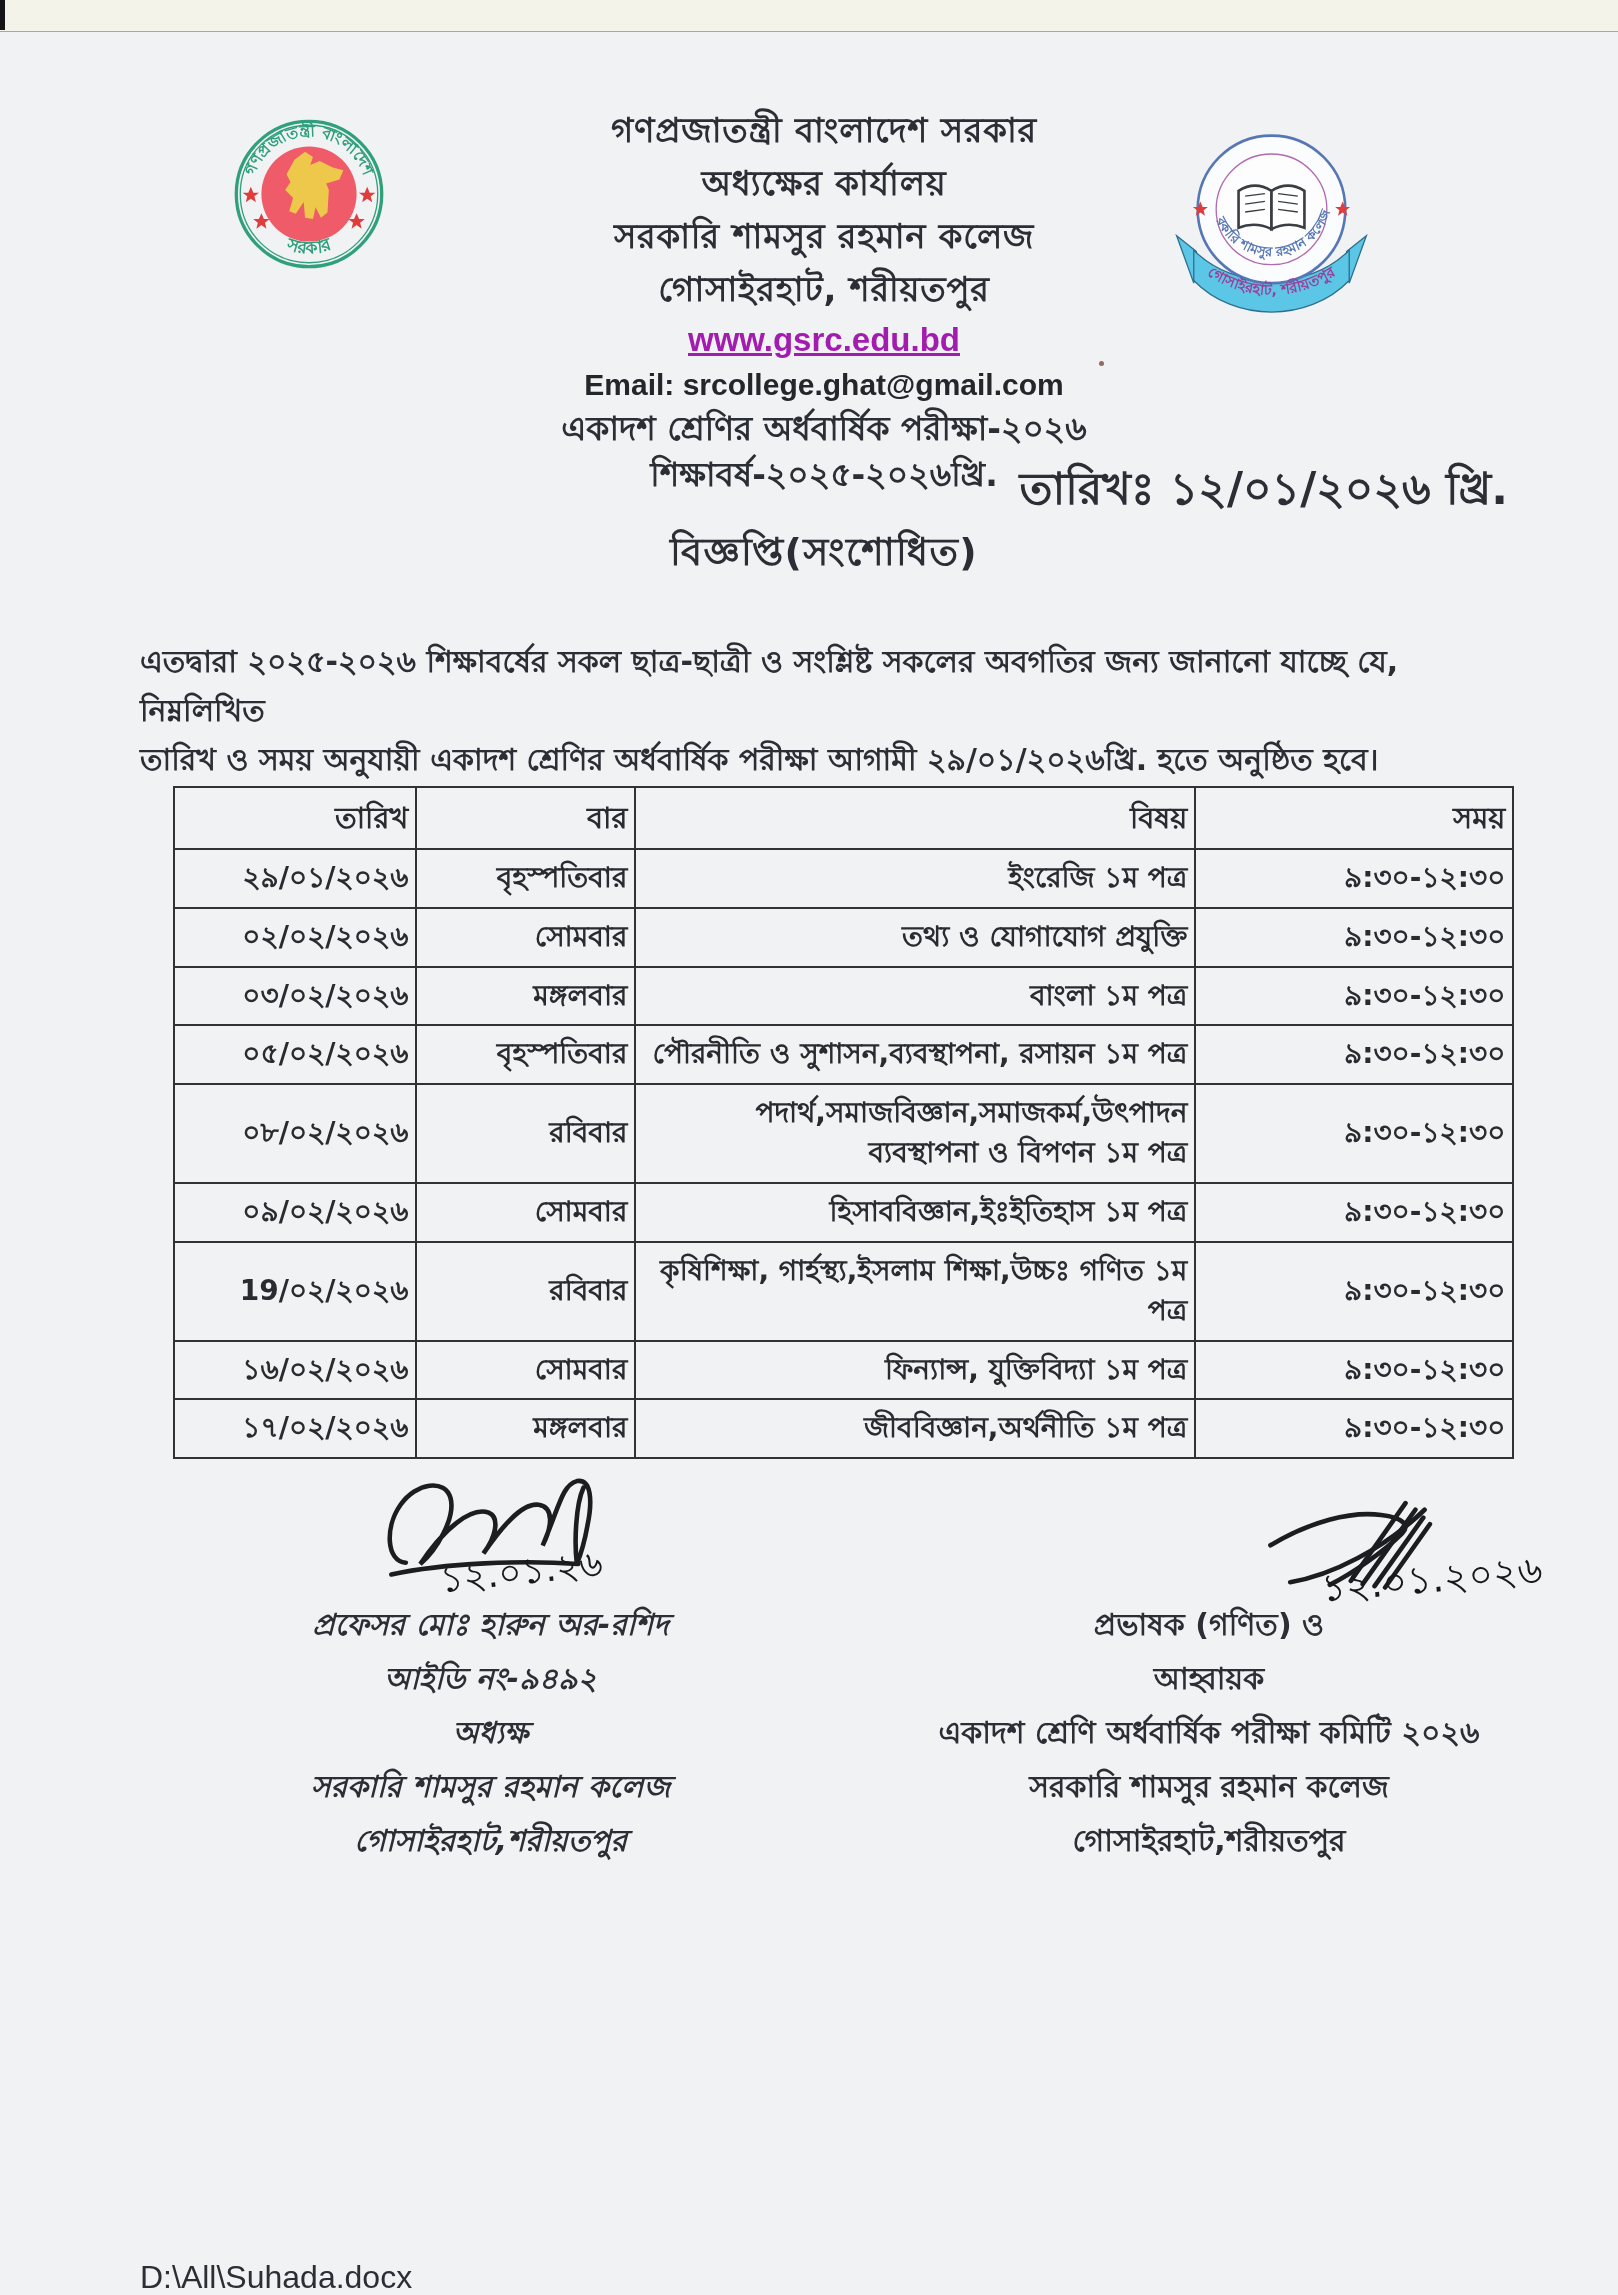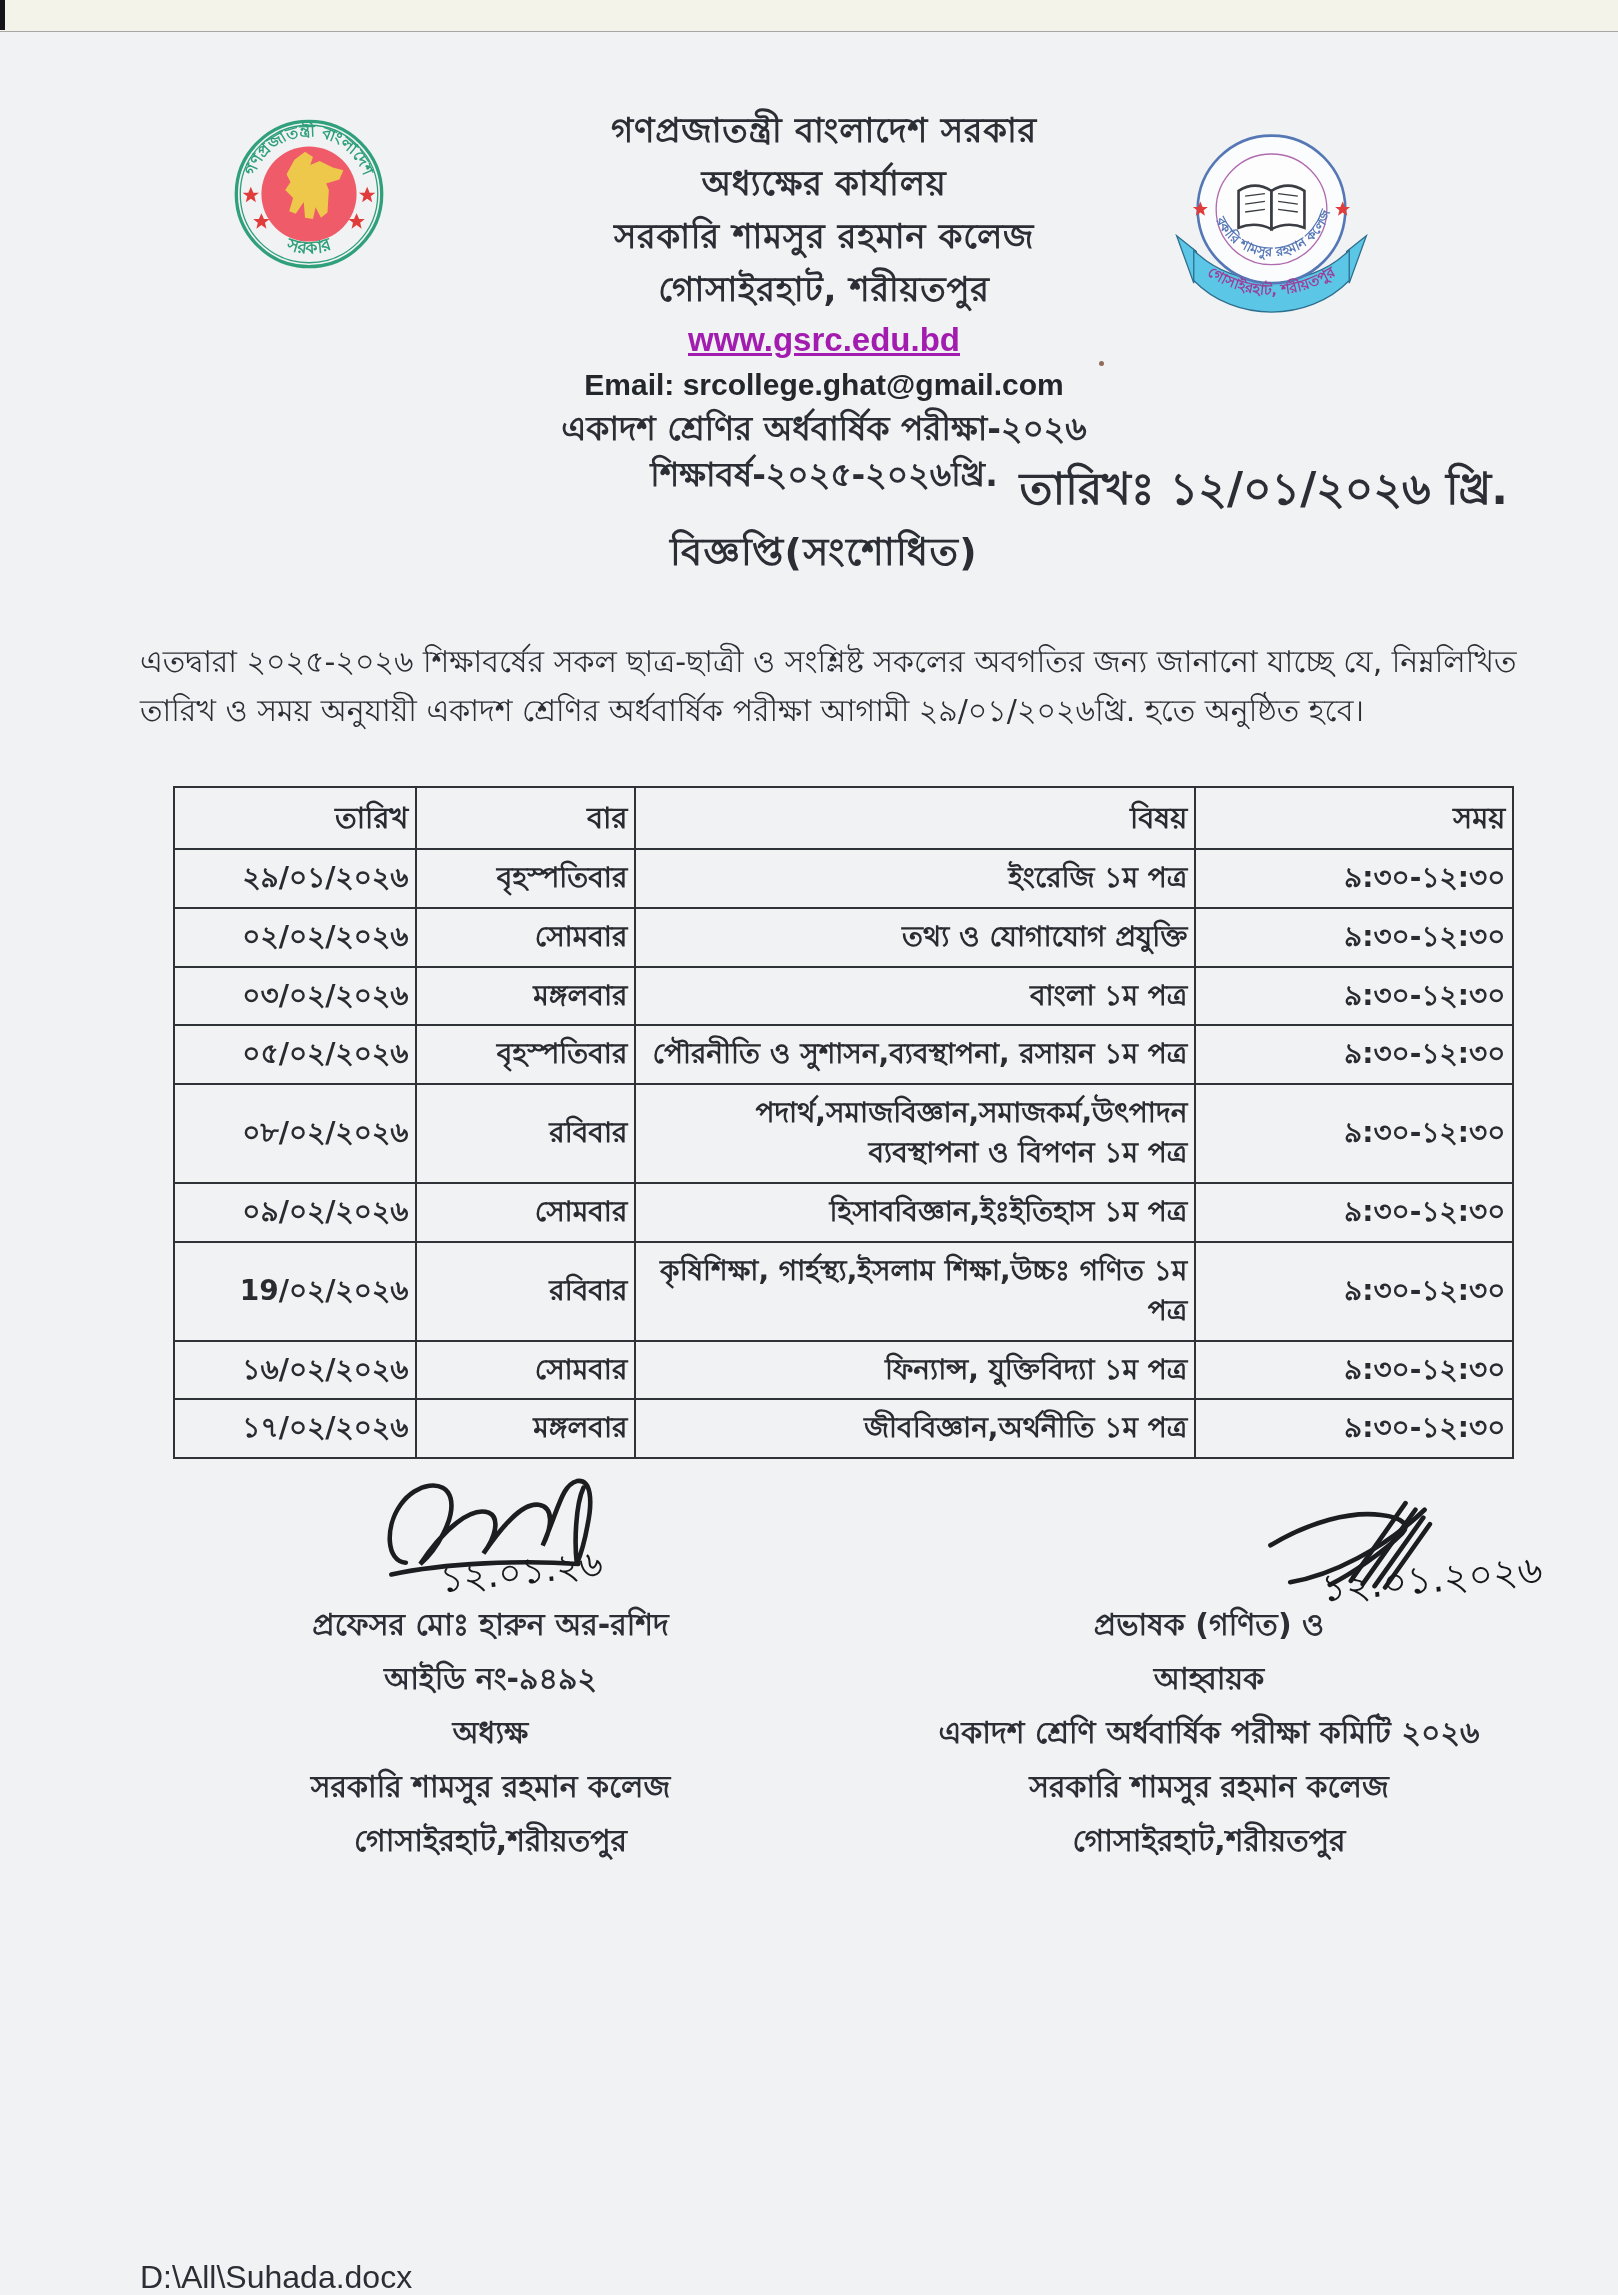--- a/index.html
+++ b/index.html
@@ -21,21 +21,21 @@
   
   .hdr{left:0;top:104px;width:1619px;transform:translateX(14.5px);}
   .hdr-line{line-height:53px;font-size:34px;font-weight:600;letter-spacing:0.7px;}
   .hdr-web{line-height:47px;font-size:33px;font-weight:700;}
   .hdr-web a{color:#a21caf;text-decoration:underline;}
   .hdr-email{line-height:43px;font-size:30px;font-weight:700;color:#23262b;}
   .hdr-exam{line-height:46px;font-size:33px;font-weight:600;}
   .date-line{right:111px;top:456px;font-size:44px;font-weight:600;margin-left:28px;}
   .notice-title{left:0;top:522px;width:1619px;transform:translateX(14.5px);font-size:38px;font-weight:700;letter-spacing:1.3px;}
 
-  .para{left:140px;top:637px;width:1383px;font-size:30px;line-height:49px;font-weight:400;}
+  .para{left:140px;top:637px;width:1383px;font-size:30px;line-height:49px;font-weight:700;}
 
   
   table.sched{
     position:absolute;left:173px;top:786px;width:1339px;
     border-collapse:collapse;table-layout:fixed;
     font-size:28px;font-weight:600;color:#282b30;
     font-family:"DejaVu Sans", sans-serif;
   }
   table.sched th, table.sched td{
     border:2px solid #2f3237;text-align:right;vertical-align:middle;
@@ -220,21 +220,21 @@
       </tbody>
   </table>
 
   <div class="abs" style="left:366px;top:1464px;width:277px;height:125px;">
     <svg width="277" height="125" viewBox="0 0 420 190">
       <path class="sig-ink" d="M60 150 C30 148 28 96 52 62 C76 28 120 22 128 52 C136 82 106 132 82 152 C118 98 160 64 186 74 C204 82 196 112 178 136 C204 98 236 58 262 62 C286 66 282 96 268 124 C294 62 298 32 320 26 C342 22 344 56 336 94 C331 122 324 142 320 152 C316 120 318 62 330 36"></path>
       <path class="sig-ink" d="M38 168 C120 150 240 146 322 152"></path>
     </svg>
   </div>
   <div class="abs hand bn" style="left:440px;top:1544px;transform:rotate(-6deg);">১২.০১.২৬</div>
-  <div class="abs sig-block center bn" style="left:227px;top:1598px;width:527px;">
+  <div class="abs sig-block center bn" style="left:227px;top:1598px;width:527px;font-style:italic;">
     <div>প্রফেসর মোঃ হারুন অর-রশিদ</div>
     <div>আইডি নং-৯৪৯২</div>
     <div>অধ্যক্ষ</div>
     <div>সরকারি শামসুর রহমান কলেজ</div>
     <div>গোসাইরহাট,শরীয়তপুর</div>
   </div>
 
   <div class="abs" style="left:1252px;top:1482px;width:224px;height:122px;">
     <svg width="224" height="122" viewBox="0 0 340 185">
       <path class="sig-ink" d="M28 96 C88 60 150 44 196 50 C230 54 240 66 228 78 C200 106 150 140 118 156"></path>

